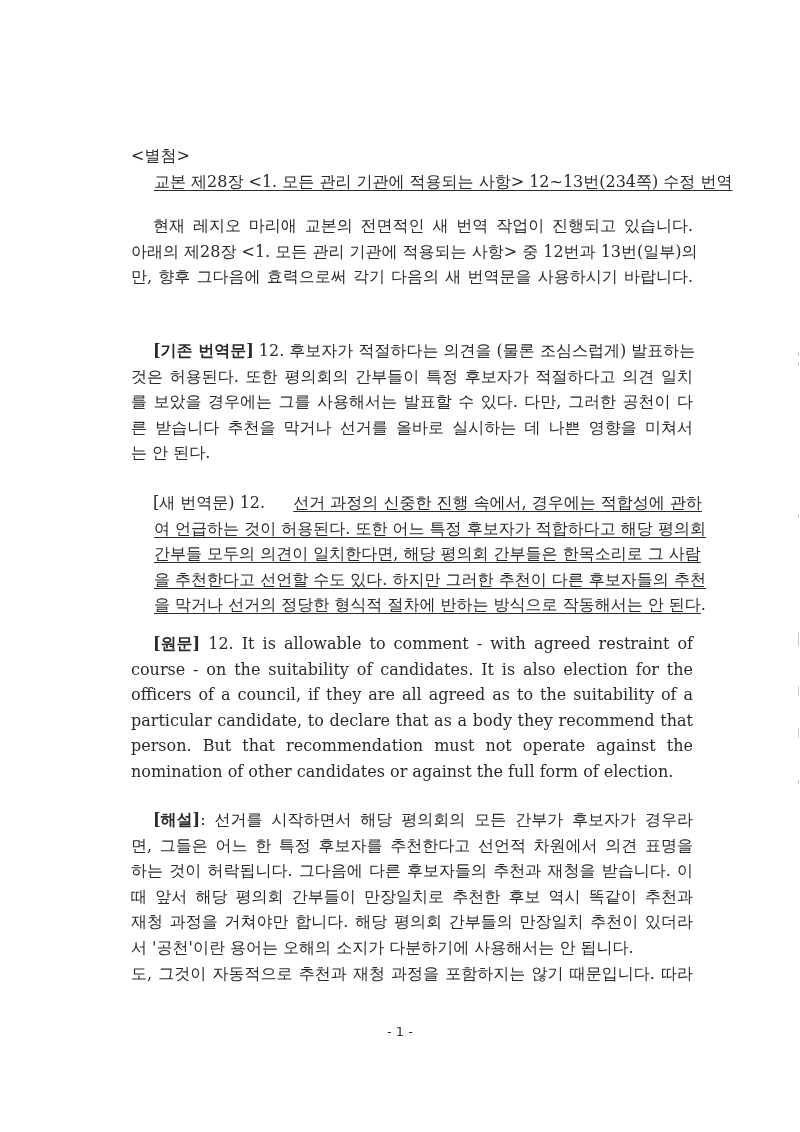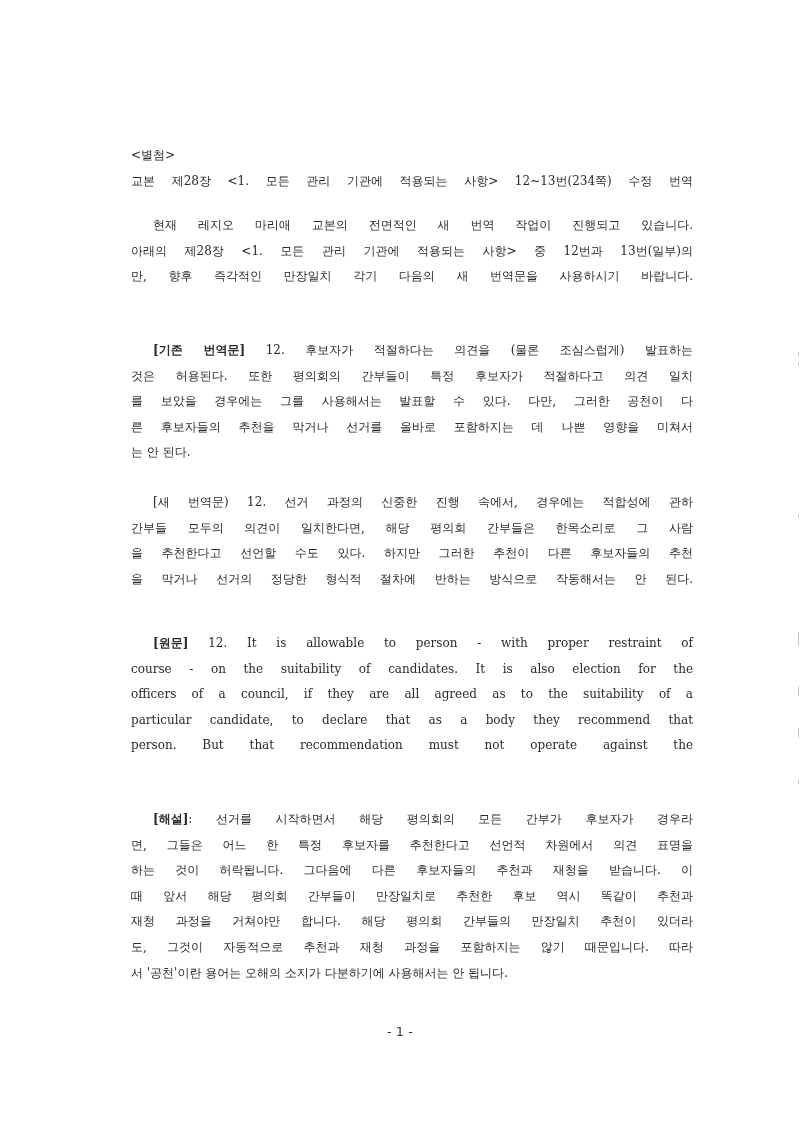--- a/index.html
+++ b/index.html
@@ -2,78 +2,80 @@
 <html><head>
 <meta charset="utf-8">
 <style>
   html, body { margin: 0; padding: 0; }
   body {
     width: 800px; height: 1132px; background: #ffffff; position: relative; overflow: hidden;
     font-family: "DejaVu Serif", "Liberation Serif", serif;
     color: #2a2a2a;
   }
   .page { position: absolute; left: 131px; top: 143px; width: 562px; }
-  .line { font-size: 12px; line-height: 25.6px; white-space: nowrap; }
+  .line { font-size: 16px; line-height: 25.6px; white-space: nowrap; }
   .just { text-align: justify; text-align-last: justify; display: block; }
   .last { text-align: right; text-align-last: left; }
-  .u { text-underline-offset: 3px; text-decoration-thickness: 1px; }
+  .u { text-decoration: underline; text-underline-offset: 3px; text-decoration-thickness: 1px; margin-left: 23px; }
   .b { font-weight: bold; }
   .indent { padding-left: 22px; }
   .para { position: absolute; left: 0; width: 562px; }
   .page-number { position: absolute; top: 1024px; left: 0; width: 800px; text-align: center;
     font-size: 13px; color: #333; font-family: "DejaVu Sans", sans-serif; }
   .scanmark { position: absolute; left: 798px; width: 1px; background: #c9c9c9; }
 </style>
 </head>
 <body>
 
 <div class="page">
 
   <div class="para" style="top:0px;">
     <div class="line">&lt;별첨&gt;</div>
     <div class="line just u">교본 제28장 &lt;1. 모든 관리 기관에 적용되는 사항&gt; 12~13번(234쪽) 수정 번역</div>
   </div>
 
   <div class="para" style="top:70px;">
     <div class="line just indent">현재 레지오 마리애 교본의 전면적인 새 번역 작업이 진행되고 있습니다.</div>
     <div class="line just">아래의 제28장 &lt;1. 모든 관리 기관에 적용되는 사항&gt; 중 12번과 13번(일부)의</div>
-    <div class="line just">만, 향후 즉각적인 만장일치 각기 다음의 새 번역문을 사용하시기 바랍니다.</div>
+    <div class="line just">만, 향후 그다음에 효력으로써 각기 다음의 새 번역문을 사용하시기 바랍니다.</div>
   </div>
 
   <div class="para" style="top:195px;">
     <div class="line just indent"><span class="b">[기존 번역문]</span> <span>12.</span> <span>후보자가 적절하다는 의견을 (물론 조심스럽게) 발표하는</span></div>
     <div class="line just">것은 허용된다. 또한 평의회의 간부들이 특정 후보자가 적절하다고 의견 일치</div>
     <div class="line just">를 보았을 경우에는 그를 사용해서는 발표할 수 있다. 다만, 그러한 공천이 다</div>
-    <div class="line just">른 후보자들의 추천을 막거나 선거를 올바로 포함하지는 데 나쁜 영향을 미쳐서</div>
+    <div class="line just">른 받습니다 추천을 막거나 선거를 올바로 실시하는 데 나쁜 영향을 미쳐서</div>
     <div class="line just last">는 안 된다.</div>
   </div>
 
   <div class="para" style="top:347px;">
     <div class="line just indent"><span>[새 번역문)</span> <span>12.</span> <span class="u">선거 과정의 신중한 진행 속에서, 경우에는 적합성에 관하</span></div>
+    <div class="line just u">여 언급하는 것이 허용된다. 또한 어느 특정 후보자가 적합하다고 해당 평의회</div>
     <div class="line just u">간부들 모두의 의견이 일치한다면, 해당 평의회 간부들은 한목소리로 그 사람</div>
     <div class="line just u">을 추천한다고 선언할 수도 있다. 하지만 그러한 추천이 다른 후보자들의 추천</div>
     <div class="line just"><span class="u">을 막거나 선거의 정당한 형식적 절차에 반하는 방식으로 작동해서는 안 된다</span><span>.</span></div>
   </div>
 
   <div class="para" style="top:488px;">
-    <div class="line just indent"><span class="b">[원문]</span> <span>12.</span> <span>It is allowable to person - with proper restraint of</span></div>
+    <div class="line just indent"><span class="b">[원문]</span> <span>12.</span> <span>It is allowable to comment - with agreed restraint of</span></div>
     <div class="line just">course - on the suitability of candidates. It is also election for the</div>
     <div class="line just">officers of a council, if they are all agreed as to the suitability of a</div>
     <div class="line just">particular candidate, to declare that as a body they recommend that</div>
     <div class="line just">person. But that recommendation must not operate against the</div>
+    <div class="line just last">nomination of other candidates or against the full form of election.</div>
   </div>
 
   <div class="para" style="top:664px;">
     <div class="line just indent"><span class="b">[해설]</span><span>:</span> <span>선거를 시작하면서 해당 평의회의 모든 간부가 후보자가 경우라</span></div>
     <div class="line just">면, 그들은 어느 한 특정 후보자를 추천한다고 선언적 차원에서 의견 표명을</div>
     <div class="line just">하는 것이 허락됩니다. 그다음에 다른 후보자들의 추천과 재청을 받습니다. 이</div>
     <div class="line just">때 앞서 해당 평의회 간부들이 만장일치로 추천한 후보 역시 똑같이 추천과</div>
     <div class="line just">재청 과정을 거쳐야만 합니다. 해당 평의회 간부들의 만장일치 추천이 있더라</div>
+    <div class="line just last">서 '공천'이란 용어는 오해의 소지가 다분하기에 사용해서는 안 됩니다.</div>
     <div class="line just">도, 그것이 자동적으로 추천과 재청 과정을 포함하지는 않기 때문입니다. 따라</div>
-    <div class="line just last">서 '공천'이란 용어는 오해의 소지가 다분하기에 사용해서는 안 됩니다.</div>
   </div>
 </div>
 
 <div class="page-number">- 1 -</div>
 
 <div class="scanmark" style="top:352px;height:4px;"></div>
 <div class="scanmark" style="top:362px;height:4px;"></div>
 <div class="scanmark" style="top:514px;height:4px;"></div>
 <div class="scanmark" style="top:632px;height:14px;"></div>
 <div class="scanmark" style="top:686px;height:10px;"></div>

